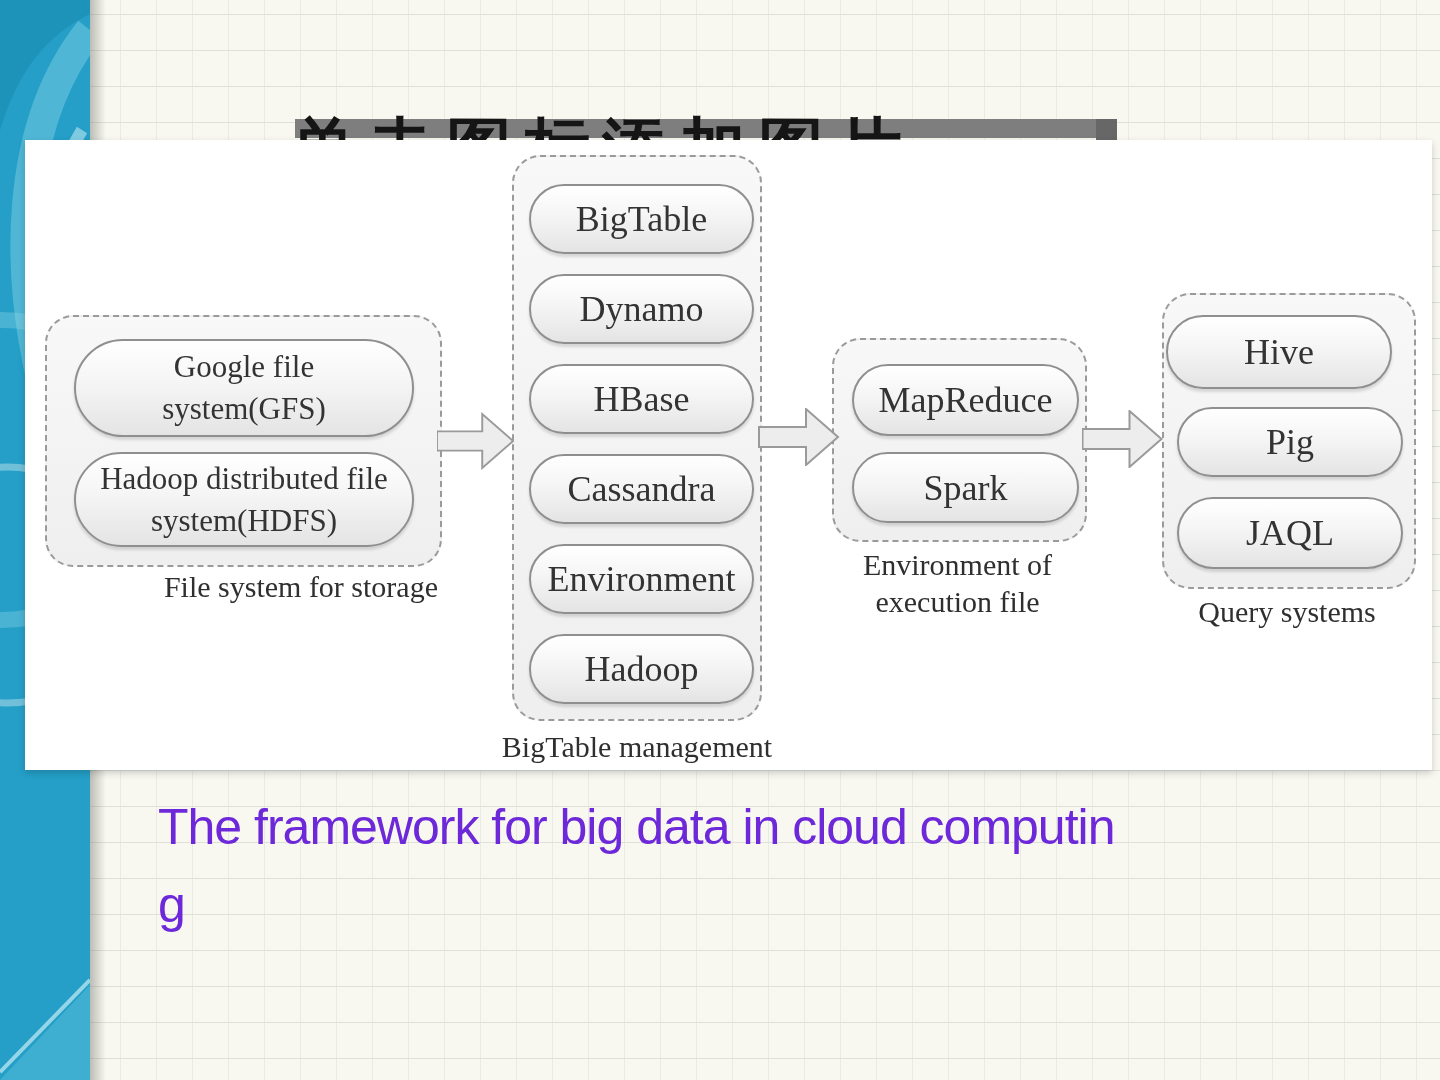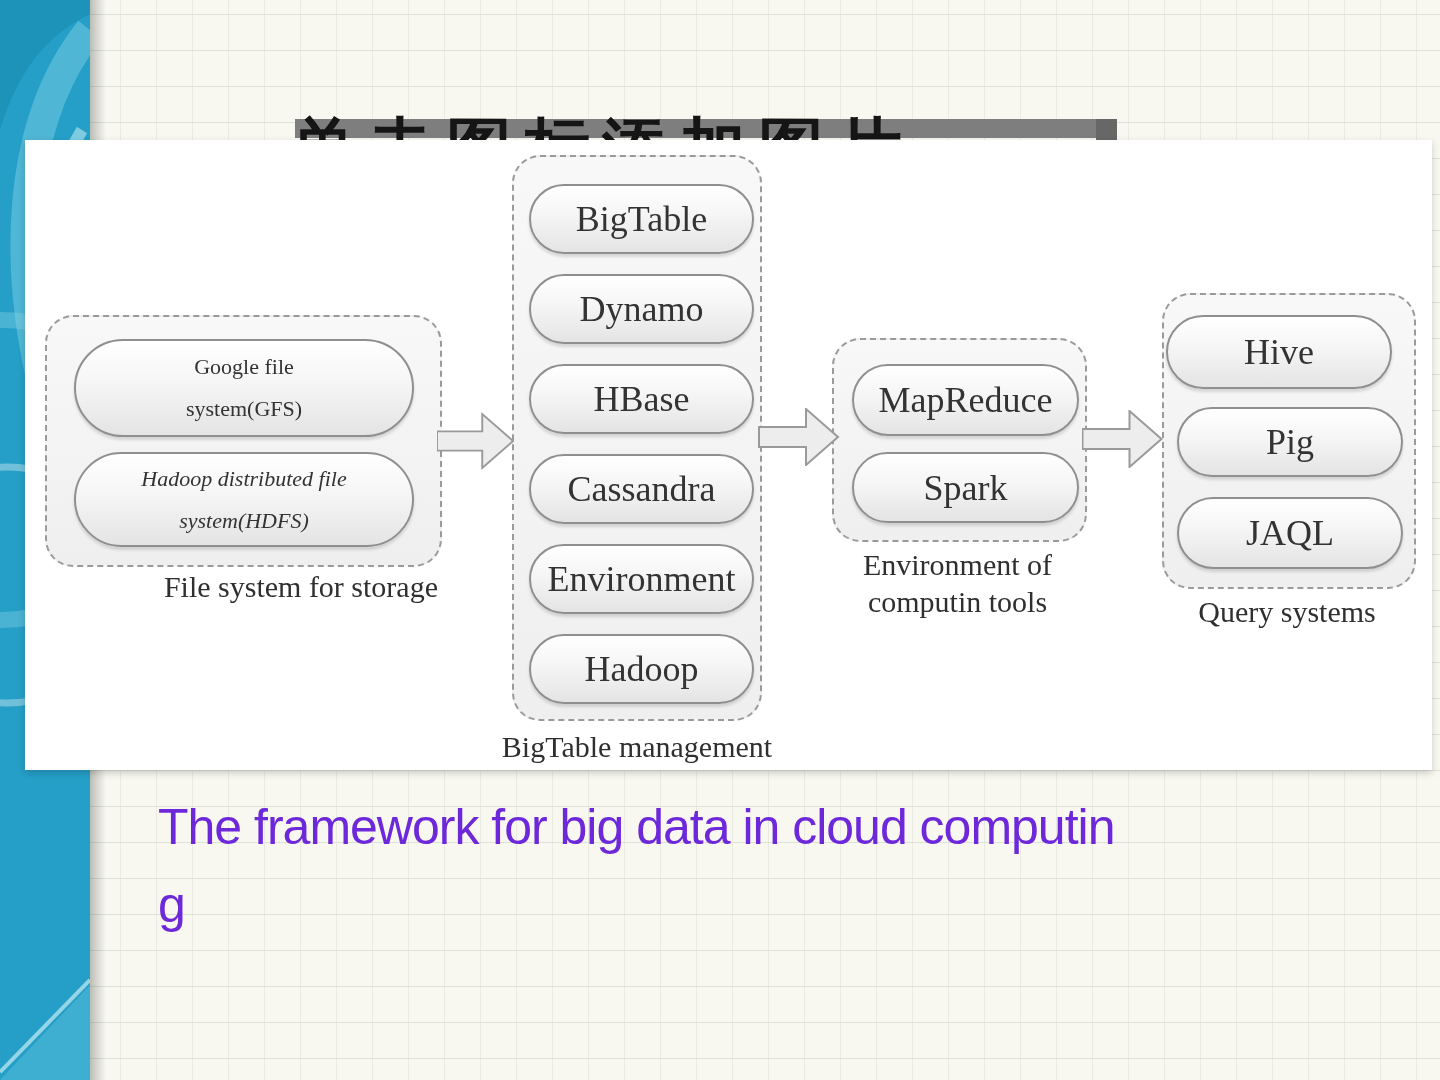--- a/index.html
+++ b/index.html
@@ -32,21 +32,21 @@
     box-shadow:0 3px 7px rgba(0,0,0,.18);}
 
   .group{position:absolute;border:2px dashed #9a9a9a;border-radius:28px;
     background:linear-gradient(180deg,#f8f8f8,#efefef);}
   .pill{position:absolute;border:2px solid #8f8f8f;border-radius:999px;
     background:linear-gradient(180deg,#ffffff 0%,#f5f5f5 45%,#e4e4e4 100%);
     box-shadow:0 3px 3px rgba(0,0,0,.13);
     display:flex;flex-direction:column;align-items:center;justify-content:center;
     font-family:"Liberation Serif",serif;color:#333;text-align:center;}
   .pill span{display:block;}
-  .g1 .pill{font-size:22px;line-height:42px;}
+  .g1 .pill{font-size:31px;line-height:42px;}
   .g2 .pill,.g3 .pill,.g4 .pill{font-size:36px;line-height:32px;}
 
   .group-label{position:absolute;z-index:6;text-align:center;
     font-family:"Liberation Serif",serif;font-size:30px;color:#2f2f2f;line-height:37px;}
 
   .flow-arrow{position:absolute;z-index:6;}
 
   
   .caption{position:absolute;left:158px;top:788px;z-index:4;color:#6d28d9;
     font-size:50px;line-height:78px;letter-spacing:-1px;
@@ -79,21 +79,21 @@
   <div class="title-bar-cap"></div>
   <h1 class="slide-title">单击图标添加图片</h1>
 
   <div class="image-panel">
 
     <div class="group g1" style="left:20px;top:175px;width:393px;height:248px;">
       <div class="pill" style="left:27px;top:22px;width:336px;height:94px;">
         <span>Google file</span>
         <span>system(GFS)</span>
       </div>
-      <div class="pill" style="left:27px;top:135px;width:336px;height:91px;font-style:italic;">
+      <div class="pill" style="left:27px;top:135px;width:336px;height:91px;">
         <span>Hadoop distributed file</span>
         <span>system(HDFS)</span>
       </div>
     </div>
     <div class="group-label" style="left:20px;top:428px;width:393px;text-align:right;">File system for storage</div>
 
     <svg class="flow-arrow" style="left:412px;top:272px;" width="77" height="58" viewBox="0 0 80 58">
       <polygon points="0,19 47,19 47,1 79,29 47,57 47,39 0,39" fill="#ededed" stroke="#9a9a9a" stroke-width="2"></polygon>
     </svg>
 
@@ -126,21 +126,21 @@
     <div class="group g3" style="left:807px;top:198px;width:251px;height:200px;">
       <div class="pill" style="left:18px;top:24px;width:223px;height:68px;">
         <span>MapReduce</span>
       </div>
       <div class="pill" style="left:18px;top:112px;width:223px;height:67px;">
         <span>Spark</span>
       </div>
     </div>
     <div class="group-label" style="left:807px;top:406px;width:251px;">
       <span style="display:block;">Environment of</span>
-      <span style="display:block;">computin tools</span>
+      <span style="display:block;">execution file</span>
     </div>
 
     <svg class="flow-arrow" style="left:1057px;top:270px;" width="81" height="58" viewBox="0 0 80 58">
       <polygon points="0,19 47,19 47,1 79,29 47,57 47,39 0,39" fill="#ededed" stroke="#9a9a9a" stroke-width="2"></polygon>
     </svg>
 
     <div class="group g4" style="left:1137px;top:153px;width:250px;height:292px;">
       <div class="pill" style="left:2px;top:20px;width:222px;height:70px;">
         <span>Hive</span>
       </div>

